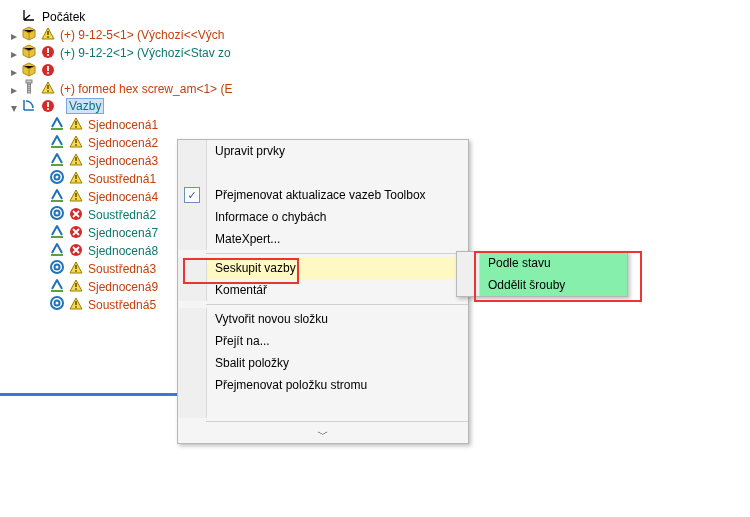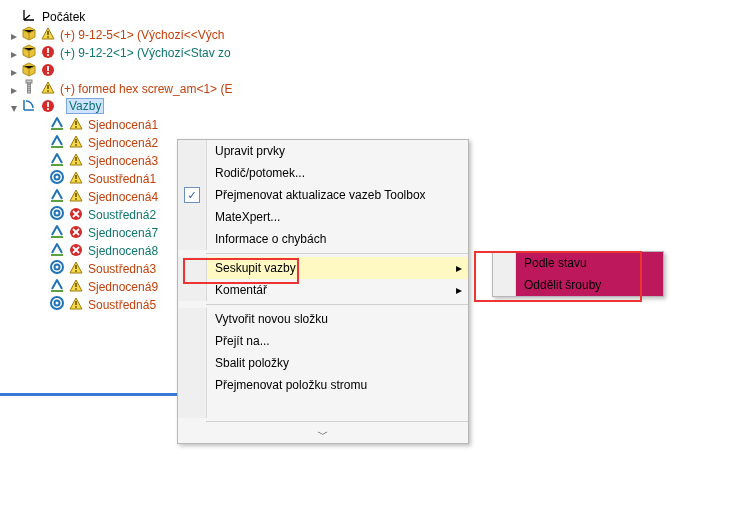--- a/index.html
+++ b/index.html
@@ -21,21 +21,21 @@
   
   .menu{position:absolute;left:177px;top:139px;width:290px;background:#f5f5f5;border:1px solid #b7b7b7;box-shadow:2px 2px 4px rgba(0,0,0,.25)}
   .menu .mi{display:flex;align-items:center;height:22px;position:relative}
   .menu .gut{width:28px;height:100%;background:#efefef;border-right:1px solid #d9d9d9;display:flex;align-items:center;justify-content:center}
   .menu .mt{padding-left:8px;flex:1}
   .menu .sub-arrow{width:18px;text-align:center;color:#000}
   .menu .sep{height:0;border-top:1px solid #d0d0d0;margin:3px 0 3px 28px}
   .menu .mi.hov{background:#fef9c3}
   .menu .check{width:14px;height:14px;border:1px solid #6b8fbf;background:#fff;display:flex;align-items:center;justify-content:center}
   .menu .check span{font-size:11px;color:#2a5aa0;line-height:1}
-  .submenu{position:absolute;left:492px;top:251px;width:170px;background:#be185d;border:1px solid #b7b7b7;box-shadow:2px 2px 4px rgba(0,0,0,.25)}
+  .submenu{position:absolute;left:456px;top:251px;width:170px;background:#86efac;border:1px solid #b7b7b7;box-shadow:2px 2px 4px rgba(0,0,0,.25)}
   .submenu .mi{display:flex;align-items:center;height:22px}
   .submenu .gut{width:22px;height:100%;background:#efefef;border-right:1px solid #d9d9d9}
   .submenu .mt{padding-left:8px}
   .redbox{position:absolute;border:2px solid #e33;pointer-events:none}
   .rb1{left:183px;top:258px;width:112px;height:22px}
   .rb2{left:474px;top:251px;width:164px;height:47px}
   .chevrons{text-align:center;font-size:11px;color:#444;height:18px;line-height:18px}
 </style>
 </head>
 <body>
@@ -325,37 +325,36 @@
 
   <div class="underline"></div>
 
   <div class="menu" id="ctxmenu">
       <div class="mi">
         <span class="gut"></span>
         <span class="mt">Upravit prvky</span>
       </div>
       <div class="mi">
         <span class="gut"></span>
-        <span class="mt">Rodič/potomek...</span>
       </div>
       <div class="mi">
         <span class="gut">
           <span class="check">
             <span>✓</span>
           </span>
         </span>
         <span class="mt">Přejmenovat aktualizace vazeb Toolbox</span>
       </div>
       <div class="mi">
         <span class="gut"></span>
+        <span class="mt">Informace o chybách</span>
+      </div>
+      <div class="mi">
+        <span class="gut"></span>
         <span class="mt">MateXpert...</span>
-      </div>
-      <div class="mi">
-        <span class="gut"></span>
-        <span class="mt">Informace o chybách</span>
       </div>
       <div class="sep"></div>
       <div class="mi hov">
         <span class="gut"></span>
         <span class="mt">Seskupit vazby</span>
         <span class="sub-arrow">▸</span>
       </div>
       <div class="mi">
         <span class="gut"></span>
         <span class="mt">Komentář</span>

